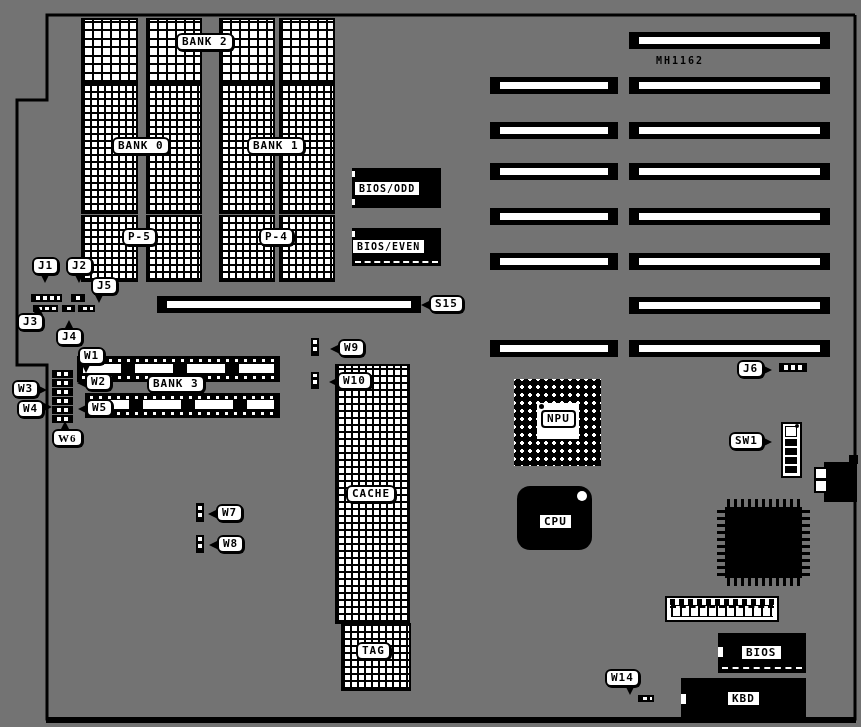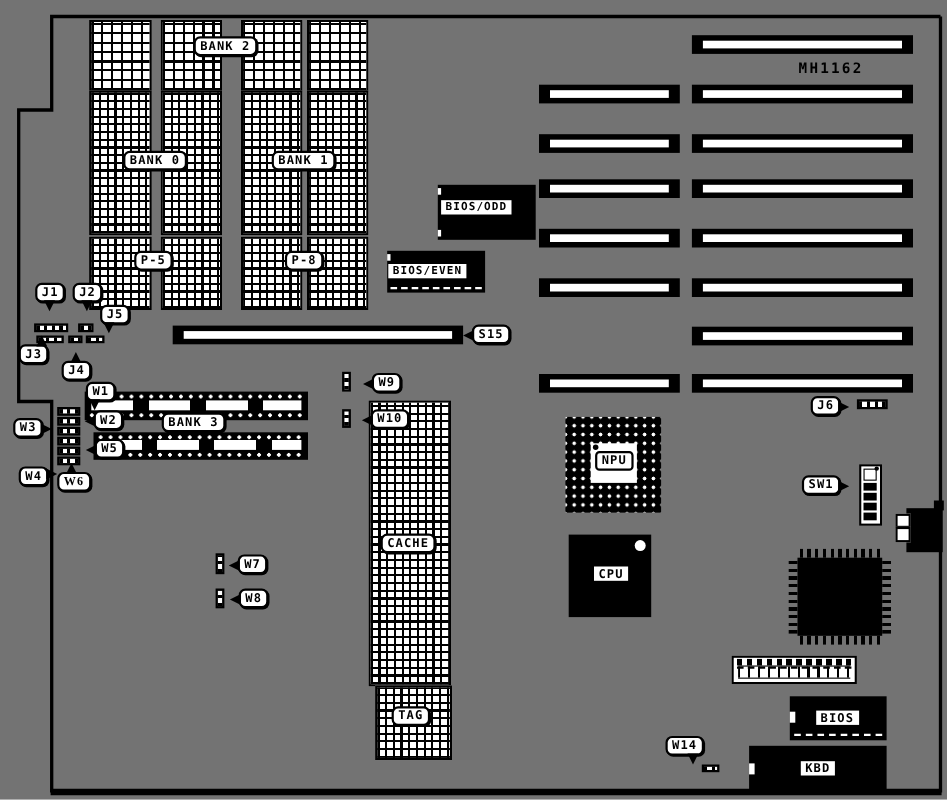--- a/index.html
+++ b/index.html
@@ -77,21 +77,21 @@
 
   <div class="abs grid" style="left:81px;top:215px;width:53px;height:63px;z-index:1;"></div>
   <div class="abs grid" style="left:146px;top:215px;width:52px;height:63px;z-index:1;"></div>
   <div class="abs grid" style="left:219px;top:215px;width:52px;height:63px;z-index:1;"></div>
   <div class="abs grid" style="left:279px;top:215px;width:52px;height:63px;z-index:1;"></div>
 
   <div class="tag" style="left:176px;top:33px;">BANK 2</div>
   <div class="tag" style="left:112px;top:137px;">BANK 0</div>
   <div class="tag" style="left:247px;top:137px;">BANK 1</div>
   <div class="tag" style="left:122px;top:228px;">P-5</div>
-  <div class="tag" style="left:259px;top:228px;">P-8</div>
+  <div class="tag" style="left:259px;top:228px;">P-4</div>
 
   <div class="slot" style="left:490px;top:77px;width:128px;">
       <i></i>
     </div>
   <div class="slot" style="left:490px;top:122px;width:128px;">
       <i></i>
     </div>
   <div class="slot" style="left:490px;top:163px;width:128px;">
       <i></i>
     </div>
@@ -123,28 +123,28 @@
   <div class="slot" style="left:629px;top:253px;width:201px;">
       <i></i>
     </div>
   <div class="slot" style="left:629px;top:297px;width:201px;">
       <i></i>
     </div>
   <div class="slot" style="left:629px;top:340px;width:201px;">
       <i></i>
     </div>
 
-  <div class="abs" style="left:726px;top:55px;font-weight:bold;font-size:13px;letter-spacing:2px;z-index:3;">MH1162</div>
+  <div class="abs" style="left:656px;top:55px;font-weight:bold;font-size:10px;letter-spacing:2px;z-index:3;">MH1162</div>
 
   <div class="slot" style="left:157px;top:296px;width:264px;">
       <i></i>
     </div>
   <div class="tag" style="left:429px;top:295px;">S15<span class="t-l" style="top:3px;"></span></div>
 
-  <div class="chip" style="left:352px;top:168px;width:89px;height:50px;margin-left:46px;">
+  <div class="chip" style="left:352px;top:168px;width:89px;height:40px;">
     <div class="abs" style="left:0;top:3px;width:3px;height:6px;background:#fff;"></div>
     <div class="abs" style="left:0;bottom:3px;width:3px;height:6px;background:#fff;"></div>
     <div class="wl" style="left:3px;top:14px;font-size:10px;">BIOS/ODD</div>
   </div>
   <div class="chip" style="left:352px;top:228px;width:89px;height:38px;">
     <div class="abs" style="left:0;top:3px;width:3px;height:6px;background:#fff;"></div>
     <div class="abs" style="left:3px;right:3px;bottom:3px;border-top:2px dashed #fff;"></div>
     <div class="wl" style="left:1px;top:12px;font-size:10px;">BIOS/EVEN</div>
   </div>
 
@@ -161,21 +161,21 @@
 
   <div class="jh" style="left:52px;top:370px;width:17px;height:4px;"></div>
   <div class="jh" style="left:52px;top:379px;width:17px;height:4px;"></div>
   <div class="jh" style="left:52px;top:388px;width:17px;height:4px;"></div>
   <div class="jh" style="left:52px;top:397px;width:17px;height:4px;"></div>
   <div class="jh" style="left:52px;top:406px;width:17px;height:4px;"></div>
   <div class="jh" style="left:52px;top:415px;width:17px;height:4px;"></div>
   <div class="tag" style="left:78px;top:347px;">W1<span class="t-d" style="left:1px;"></span></div>
   <div class="tag" style="left:85px;top:373px;">W2<span class="t-l" style="top:3px;"></span></div>
   <div class="tag" style="left:12px;top:380px;">W3<span class="t-r" style="top:3px;"></span></div>
-  <div class="tag" style="left:17px;top:424px;">W4<span class="t-r" style="top:0px;"></span></div>
+  <div class="tag" style="left:17px;top:400px;">W4<span class="t-r" style="top:0px;"></span></div>
   <div class="tag" style="left:86px;top:399px;">W5<span class="t-l" style="top:3px;"></span></div>
   <div class="tag" style="left:52px;top:429px;font-family:Liberation Serif, serif;">W6<span class="t-u" style="left:6px;"></span></div>
 
   <div class="chip" style="left:77px;top:356px;width:203px;height:26px;">
     <div class="dotrow" style="top:1px;"></div>
       <div class="sockmid"></div>
       <div class="dotrow" style="bottom:1px;"></div>
   </div>
   <div class="chip" style="left:85px;top:393px;width:195px;height:25px;">
     <div class="dotrow" style="top:1px;"></div>
@@ -211,21 +211,21 @@
   <div class="abs" style="left:781px;top:422px;width:17px;height:52px;background:#fff;border:2px solid #000;z-index:2;">
     <div class="abs" style="left:2px;top:2px;width:10px;height:9px;background:#fff;border:1px solid #000;"></div>
     <div class="abs" style="left:12px;top:0px;width:4px;height:4px;background:#000;border-radius:50%;"></div>
     <div class="abs" style="left:2px;top:15px;width:12px;height:7px;background:#000;"></div>
     <div class="abs" style="left:2px;top:24px;width:12px;height:7px;background:#000;"></div>
     <div class="abs" style="left:2px;top:33px;width:12px;height:7px;background:#000;"></div>
     <div class="abs" style="left:2px;top:42px;width:12px;height:7px;background:#000;"></div>
   </div>
   <div class="tag" style="left:729px;top:432px;">SW1<span class="t-r" style="top:3px;"></span></div>
 
-  <div class="chip" style="left:517px;top:486px;width:75px;height:75px;">
+  <div class="chip" style="left:517px;top:486px;width:75px;height:64px;border-radius:13px;">
     <div class="abs" style="right:5px;top:5px;width:10px;height:10px;background:#fff;border-radius:50%;"></div>
     <div class="wl" style="left:23px;top:29px;">CPU</div>
   </div>
 
   <div class="pins-h" style="left:727px;top:499px;width:73px;height:8px;"></div>
   <div class="pins-h" style="left:727px;top:578px;width:73px;height:8px;"></div>
   <div class="pins-v" style="left:717px;top:509px;width:8px;height:67px;"></div>
   <div class="pins-v" style="left:802px;top:509px;width:8px;height:67px;"></div>
   <div class="chip" style="left:725px;top:507px;width:77px;height:71px;"></div>
 

